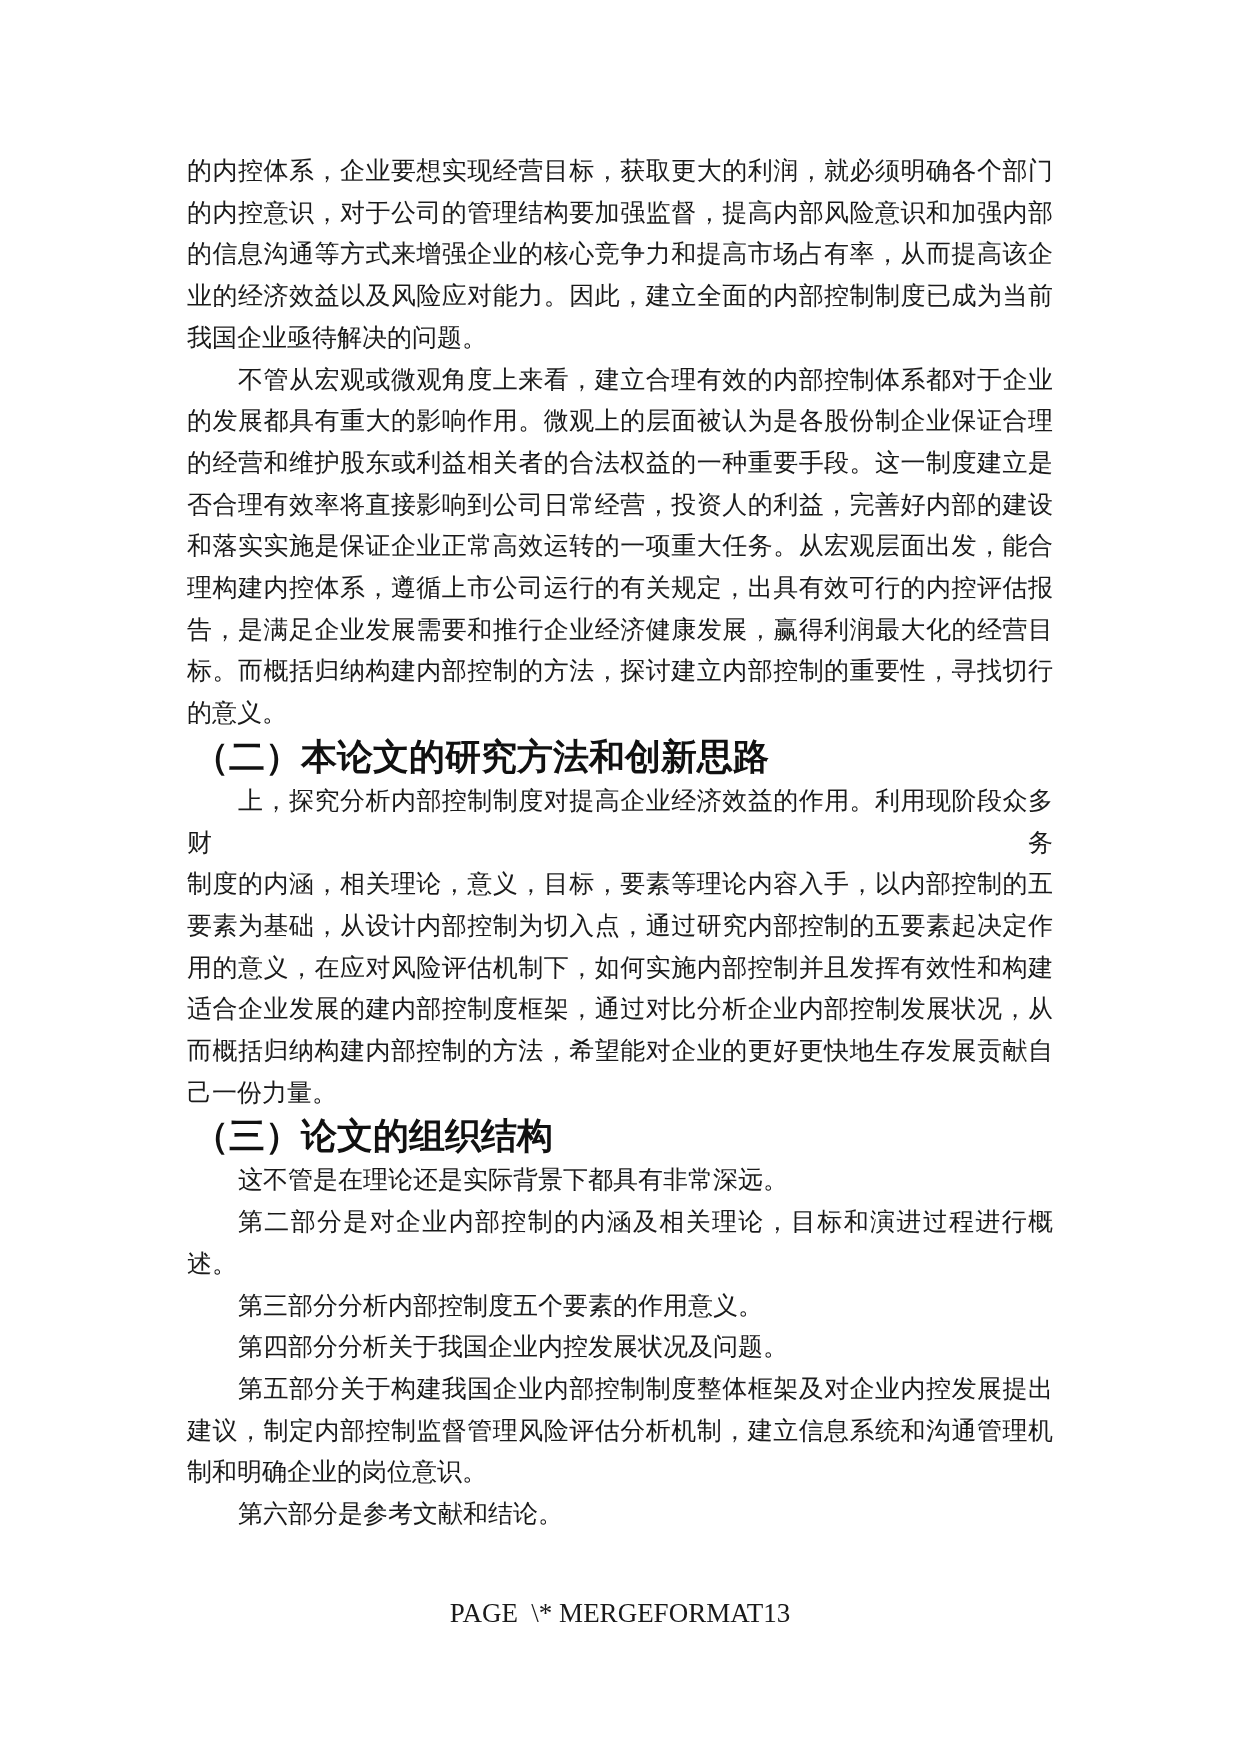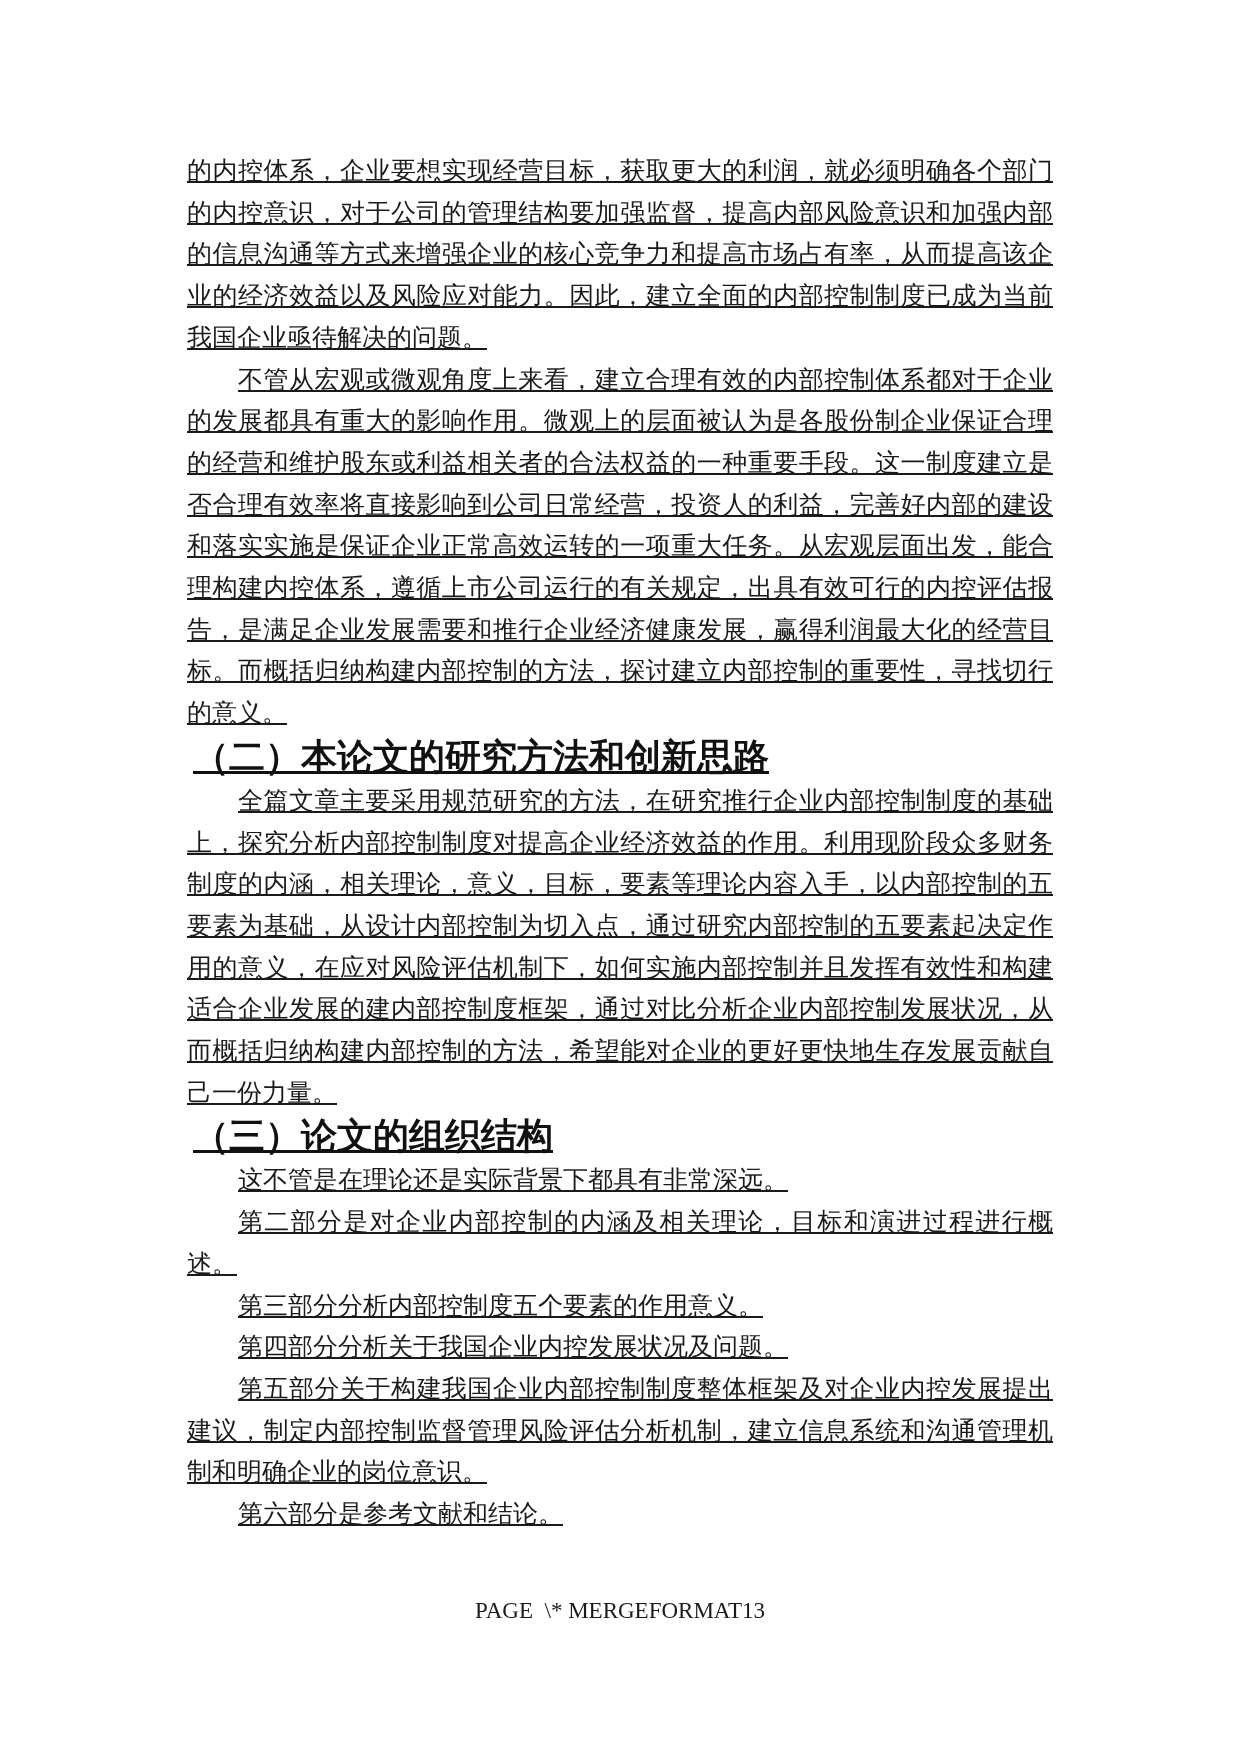--- a/index.html
+++ b/index.html
@@ -18,21 +18,20 @@
   }
   .text-area {
     position: absolute;
     left: 187px;
     top: 150px;
     width: 866px;
   }
   .block {
     margin: 0;
     padding: 0;
-    text-decoration: underline;
   }
   .block.body {
     font-family: "Liberation Serif", "DejaVu Serif", serif;
     font-size: 25px;
     line-height: 41.7px;
     color: #1a1a1a;
   }
   .block.body .line {
     text-align: justify;
     text-align-last: justify;
@@ -52,21 +51,21 @@
     padding-left: 6px;
     text-align: left;
   }
   .footer-field {
     position: absolute;
     left: 0;
     right: 0;
     top: 1598px;
     text-align: center;
     font-family: "Liberation Serif", "DejaVu Serif", serif;
-    font-size: 23px;
+    font-size: 27px;
     color: #1a1a1a;
     white-space: pre;
   }
 </style>
 </head>
 <body>
 
 <div class="page">
   <div class="text-area">
       <div class="block body">
@@ -82,21 +81,20 @@
         <div class="line">的经营和维护股东或利益相关者的合法权益的一种重要手段。这一制度建立是</div>
         <div class="line">否合理有效率将直接影响到公司日常经营，投资人的利益，完善好内部的建设</div>
         <div class="line">和落实实施是保证企业正常高效运转的一项重大任务。从宏观层面出发，能合</div>
         <div class="line">理构建内控体系，遵循上市公司运行的有关规定，出具有效可行的内控评估报</div>
         <div class="line">告，是满足企业发展需要和推行企业经济健康发展，赢得利润最大化的经营目</div>
         <div class="line">标。而概括归纳构建内部控制的方法，探讨建立内部控制的重要性，寻找切行</div>
         <div class="line">的意义。</div>
       </div>
       <div class="block heading">（二）本论文的研究方法和创新思路</div>
       <div class="block body indent">
-        <div class="line">全篇文章主要采用规范研究的方法，在研究推行企业内部控制制度的基础</div>
         <div class="line">上，探究分析内部控制制度对提高企业经济效益的作用。利用现阶段众多财务</div>
         <div class="line">制度的内涵，相关理论，意义，目标，要素等理论内容入手，以内部控制的五</div>
         <div class="line">要素为基础，从设计内部控制为切入点，通过研究内部控制的五要素起决定作</div>
         <div class="line">用的意义，在应对风险评估机制下，如何实施内部控制并且发挥有效性和构建</div>
         <div class="line">适合企业发展的建内部控制度框架，通过对比分析企业内部控制发展状况，从</div>
         <div class="line">而概括归纳构建内部控制的方法，希望能对企业的更好更快地生存发展贡献自</div>
         <div class="line">己一份力量。</div>
       </div>
       <div class="block heading">（三）论文的组织结构</div>
       <div class="block body indent">

